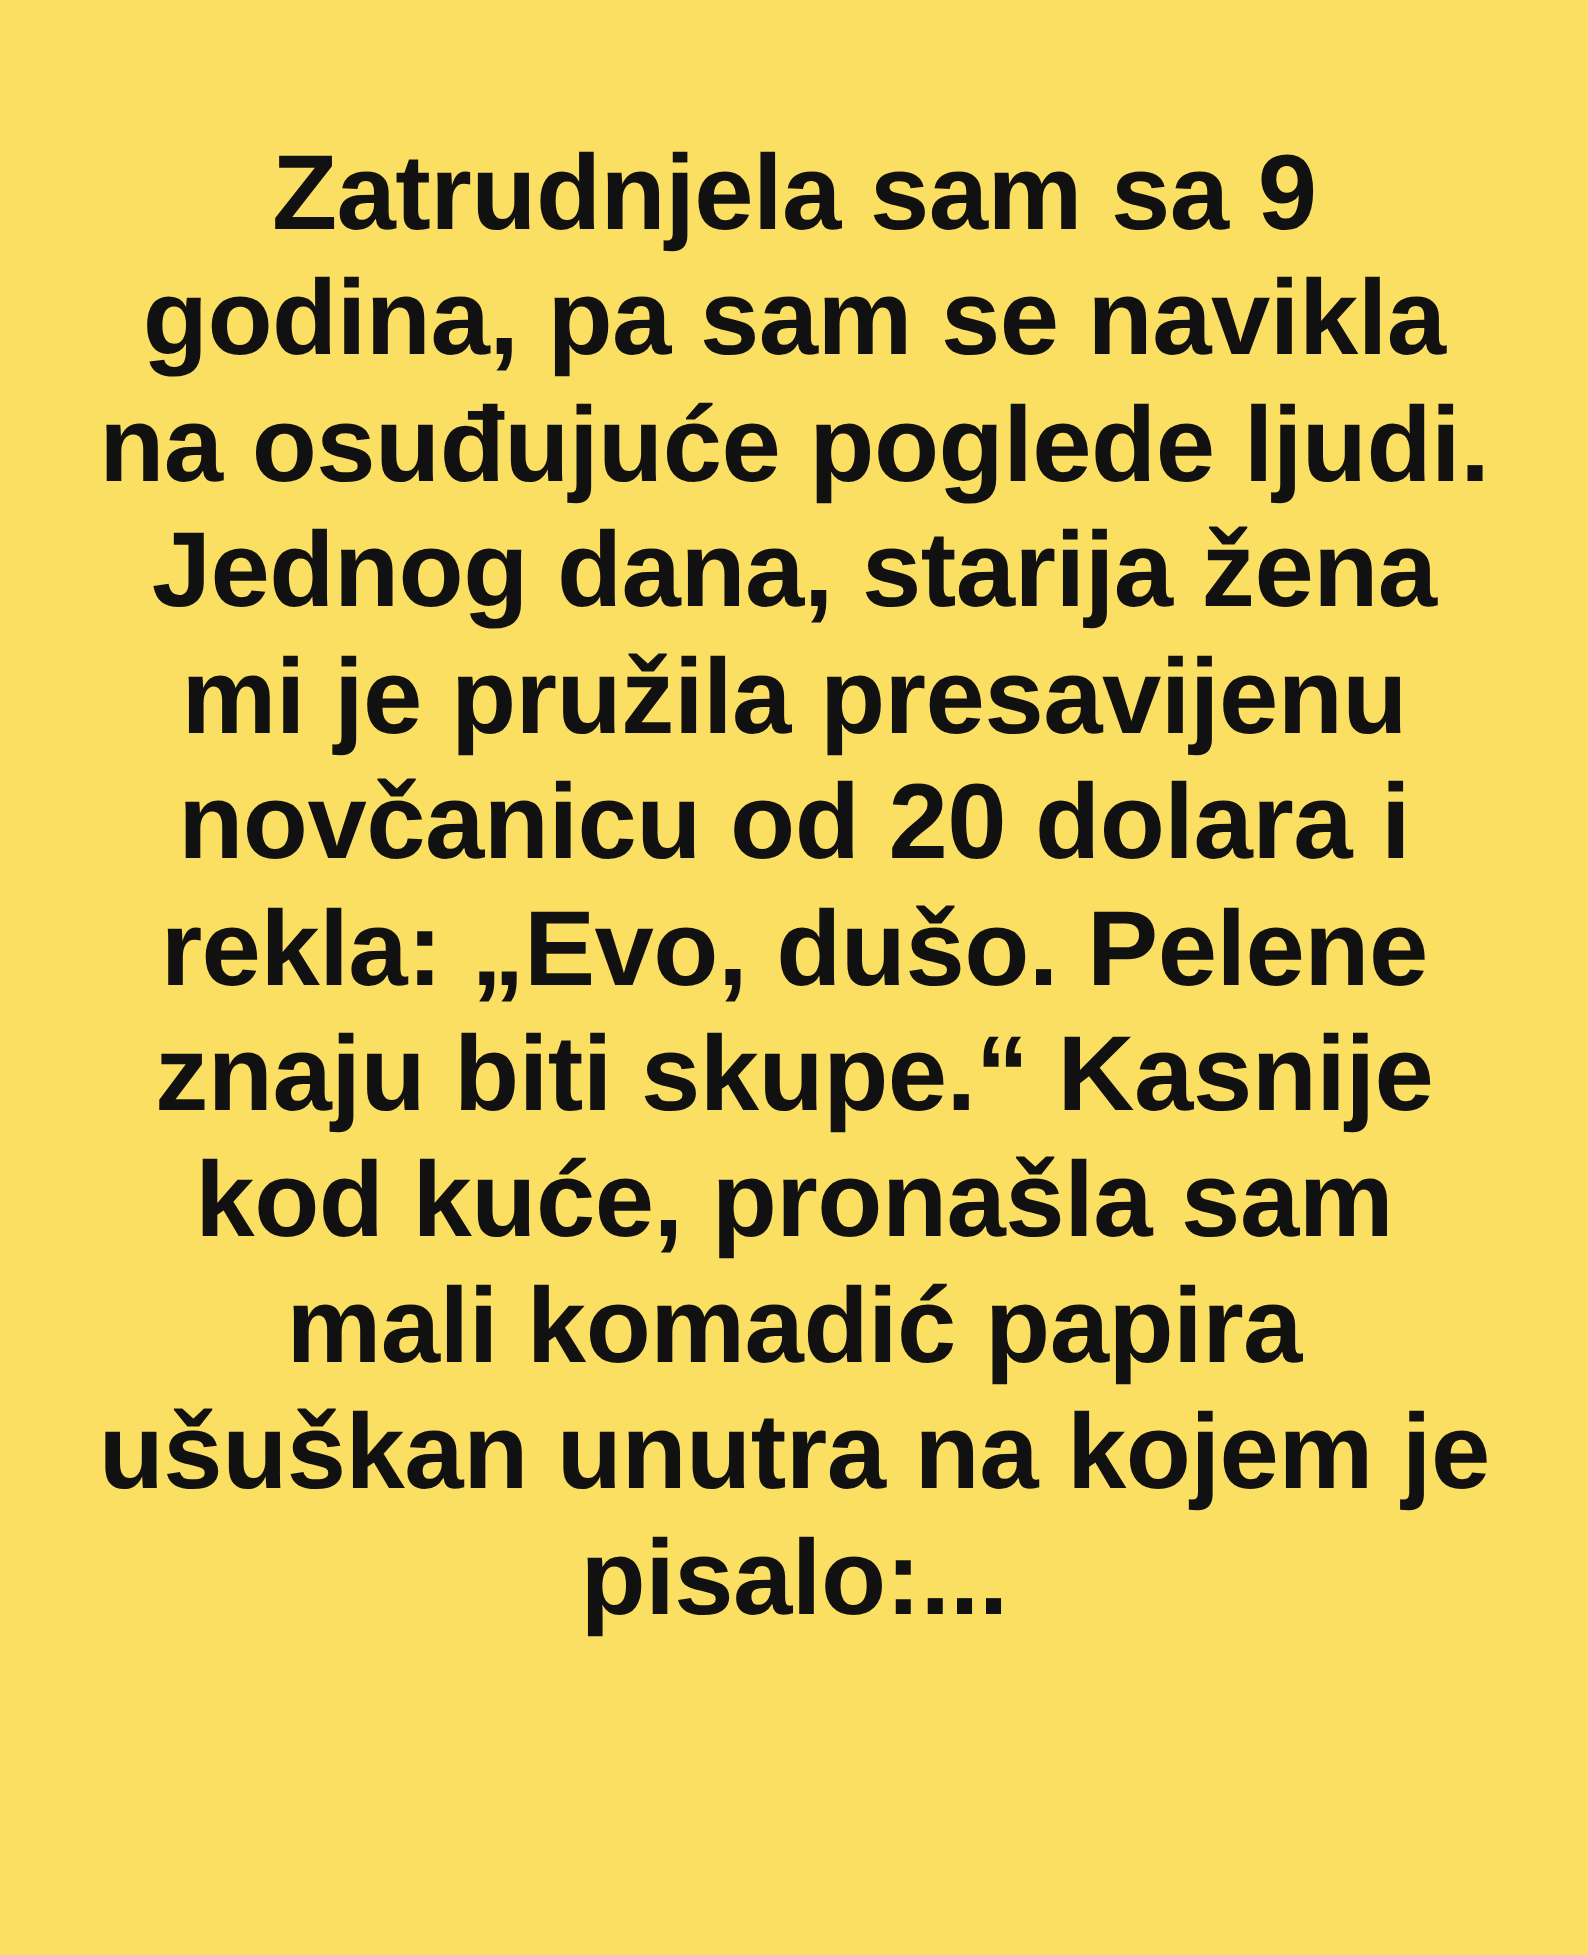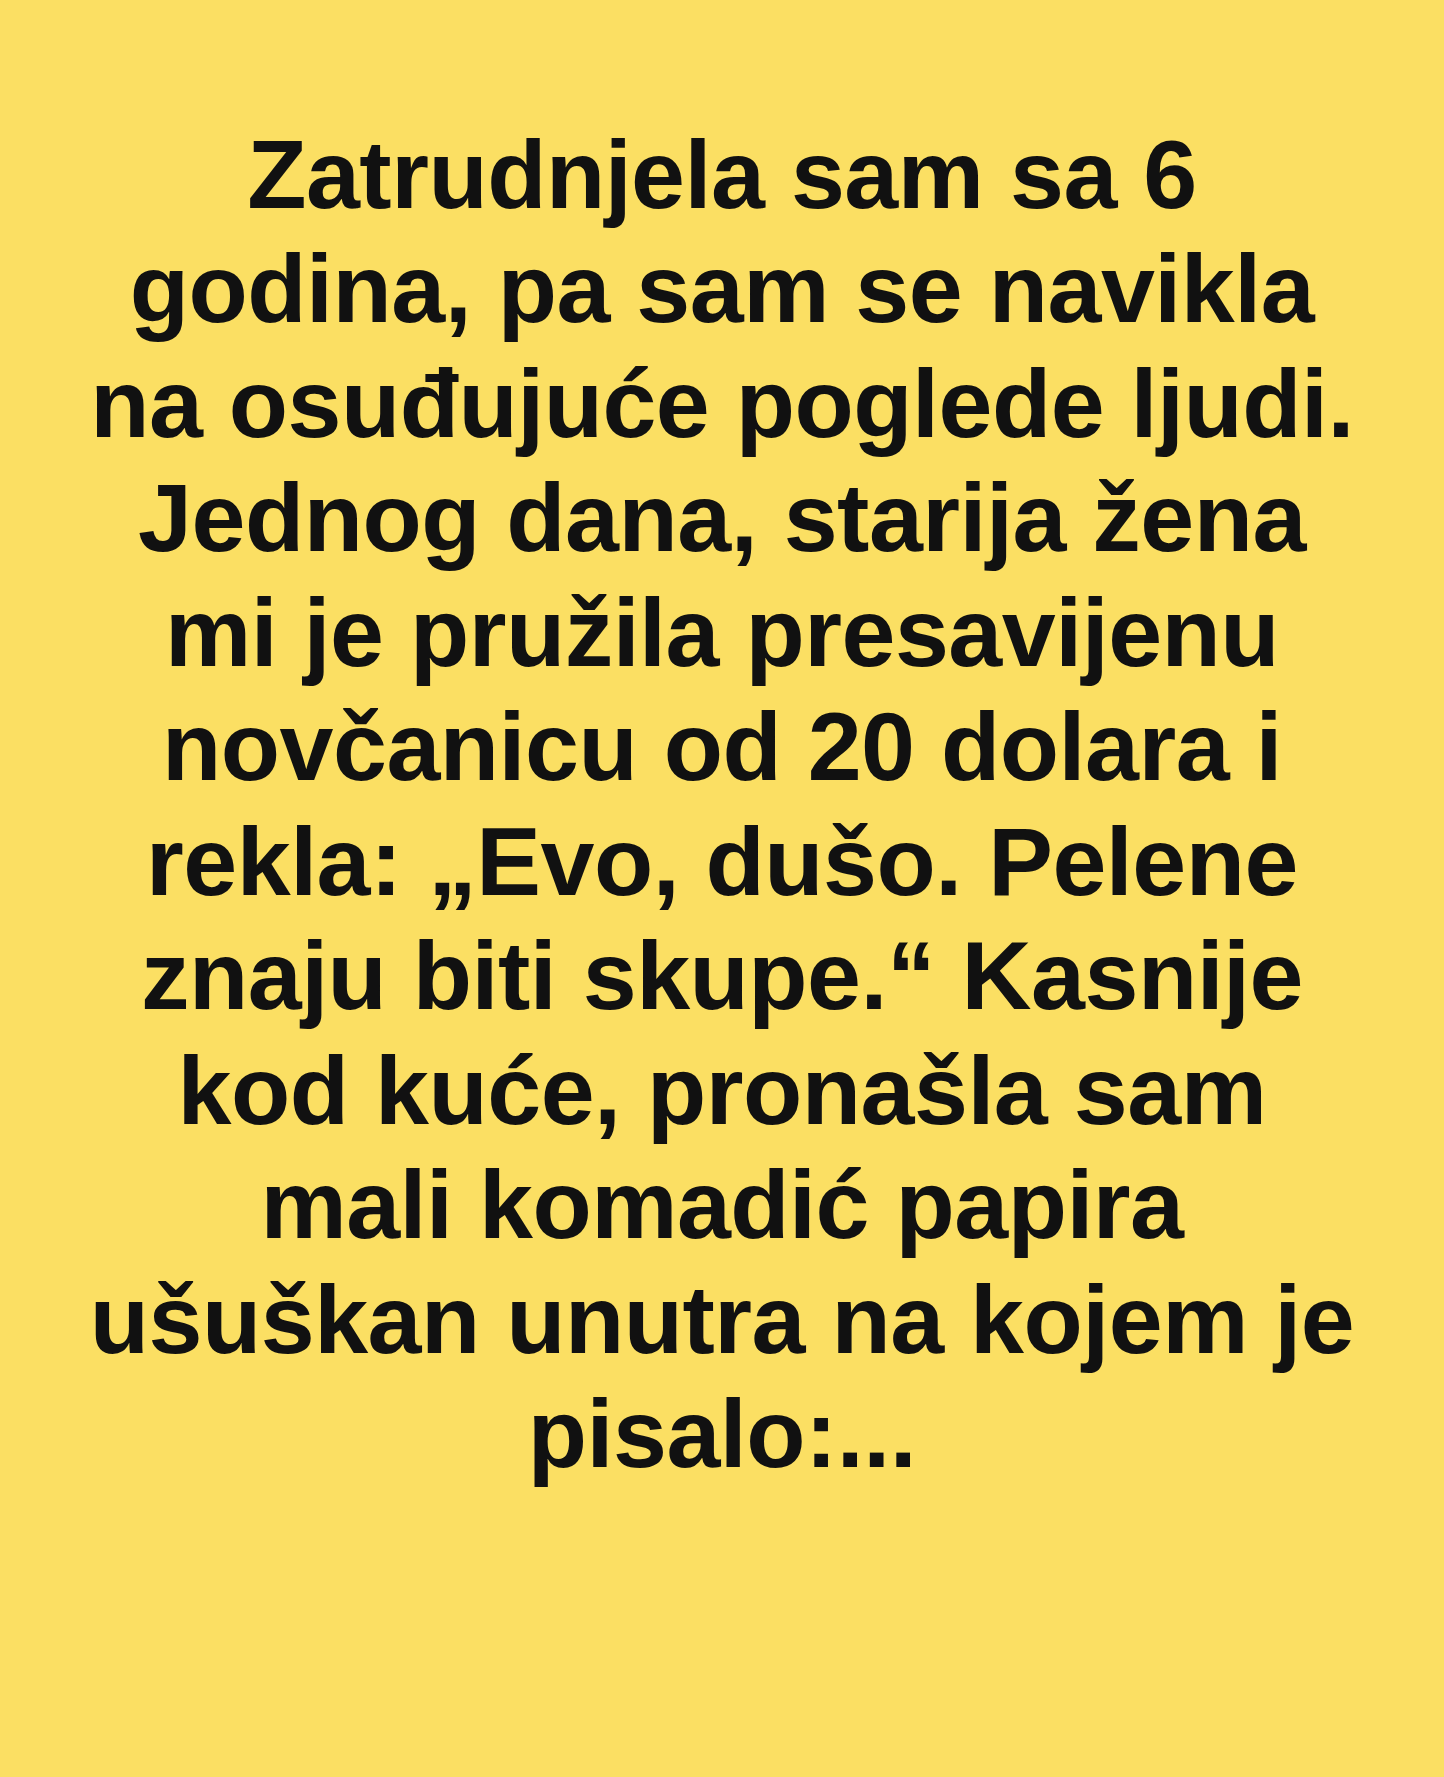--- a/index.html
+++ b/index.html
@@ -33,14 +33,14 @@
     letter-spacing: -0.5px;
     white-space: pre-wrap;
     word-break: normal;
     max-width: 1290px;
   }
 </style>
 </head>
 <body>
 
 <div class="card">
-  <div class="quote-text">Zatrudnjela sam sa 6 godina, pa sam se navikla na osuđujuće poglede ljudi. Jednog dana, starija žena mi je pružila presavijenu novčanicu od 20 dolara i rekla: „Evo, dušo. Pelene znaju biti skupe.“ Kasnije kod kuće, pronašla sam mali komadić papira ušuškan unutra na kojem je pisalo:...</div>
+  <div class="quote-text">Zatrudnjela sam sa 9 godina, pa sam se navikla na osuđujuće poglede ljudi. Jednog dana, starija žena mi je pružila presavijenu novčanicu od 20 dolara i rekla: „Evo, dušo. Pelene znaju biti skupe.“ Kasnije kod kuće, pronašla sam mali komadić papira ušuškan unutra na kojem je pisalo:...</div>
 </div>
 
 </body></html>

